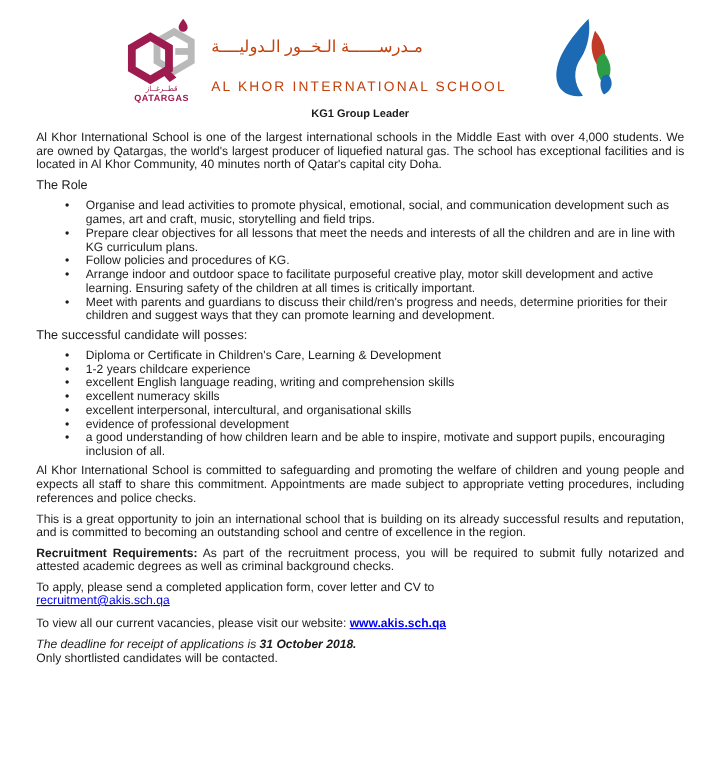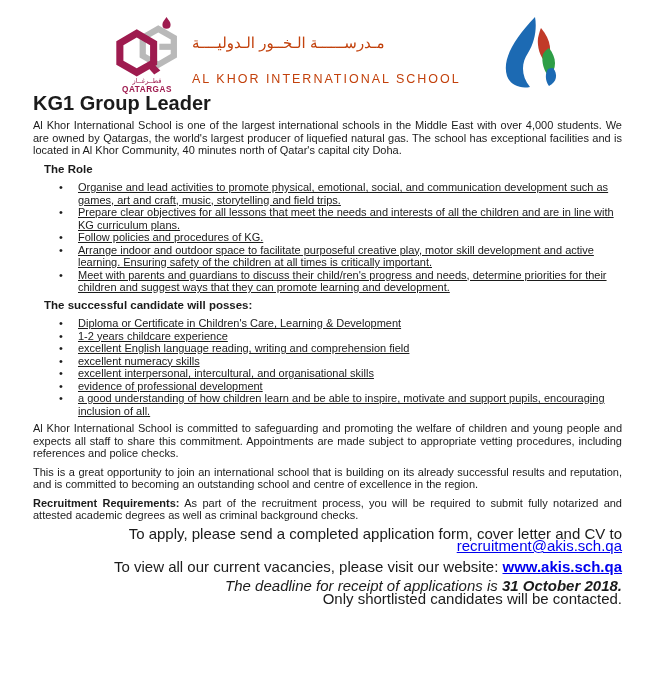--- a/index.html
+++ b/index.html
@@ -11,27 +11,27 @@
   }
   
   .header { position:absolute; left:0; top:0; width:655px; height:96px; }
   .qg-logo { position:absolute; left:108px; top:16px; width:78px; height:78px; }
   .school-block { position:absolute; left:192px; top:34px; width:298px; text-align:left; color:#c2410c; }
   .school-arabic { font-size:15px; line-height:17px; direction:rtl; letter-spacing:0.5px; }
   .school-english { font-size:12.5px; letter-spacing:2px; margin-top:21px; white-space:nowrap; }
   .flame-logo { position:absolute; left:499px; top:15px; width:68px; height:76px; }
   
   .content { position:absolute; left:33px; top:96px; width:589px; }
-  .doc-title { font-weight:bold; font-size:20px; line-height:15px; margin-bottom:8px; }
+  .doc-title { text-align:center; font-weight:bold; font-size:10px; line-height:15px; margin-bottom:8px; }
   .para { font-size:11px; line-height:12.5px; text-align:justify; margin-bottom:6px; }
-  .sec-heading { font-size:11.5px; font-weight:bold; line-height:12.5px; margin-bottom:6px;margin-left:11px; }
-  .bullets { list-style:none; margin:0 0 5px 0;text-decoration:underline; }
+  .sec-heading { font-size:11.5px; font-weight:normal; line-height:12.5px; margin-bottom:6px; }
+  .bullets { list-style:none; margin:0 0 5px 0; }
   .bullets li { position:relative; font-size:11px; line-height:12.5px; padding-left:45px; }
   .bullets li::before { content:"\2022"; position:absolute; left:26px; top:0; font-size:11px; }
-  .center-block { text-align:right; font-size:15px; line-height:12.5px; margin-bottom:7px; }
+  .center-block { text-align:left; font-size:11px; line-height:12.5px; margin-bottom:7px; }
   .apply-block { margin-top:2px; margin-bottom:8px; }
   .link { color:#0000ee; text-decoration:underline; cursor:pointer; }
   .link.bold { font-weight:bold; }
   .deadline-line { font-style:italic; }
   .bold { font-weight:bold; }
   .spacer-top { margin-top:1px; }
 </style>
 </head>
 <body>
 
@@ -79,21 +79,21 @@
       <li>Prepare clear objectives for all lessons that meet the needs and interests of all the children and are in line with KG curriculum plans.</li>
       <li>Follow policies and procedures of KG.</li>
       <li>Arrange indoor and outdoor space to facilitate purposeful creative play, motor skill development and active learning. Ensuring safety of the children at all times is critically important.</li>
       <li>Meet with parents and guardians to discuss their child/ren's progress and needs, determine priorities for their children and suggest ways that they can promote learning and development.</li>
     </ul>
 
     <div class="sec-heading">The successful candidate will posses:</div>
     <ul class="bullets">
       <li>Diploma or Certificate in Children's Care, Learning &amp; Development</li>
       <li>1-2 years childcare experience</li>
-      <li>excellent English language reading, writing and comprehension field</li>
+      <li>excellent English language reading, writing and comprehension skills</li>
       <li>excellent numeracy skills</li>
       <li>excellent interpersonal, intercultural, and organisational skills</li>
       <li>evidence of professional development</li>
       <li>a good understanding of how children learn and be able to inspire, motivate and support pupils, encouraging inclusion of all.</li>
     </ul>
 
     <p class="para">Al Khor International School is committed to safeguarding and promoting the welfare of children and young people and expects all staff to share this commitment. Appointments are made subject to appropriate vetting procedures, including references and police checks.</p>
 
     <p class="para spacer-top">This is a great opportunity to join an international school that is building on its already successful results and reputation, and is committed to becoming an outstanding school and centre of excellence in the region.</p>
 

